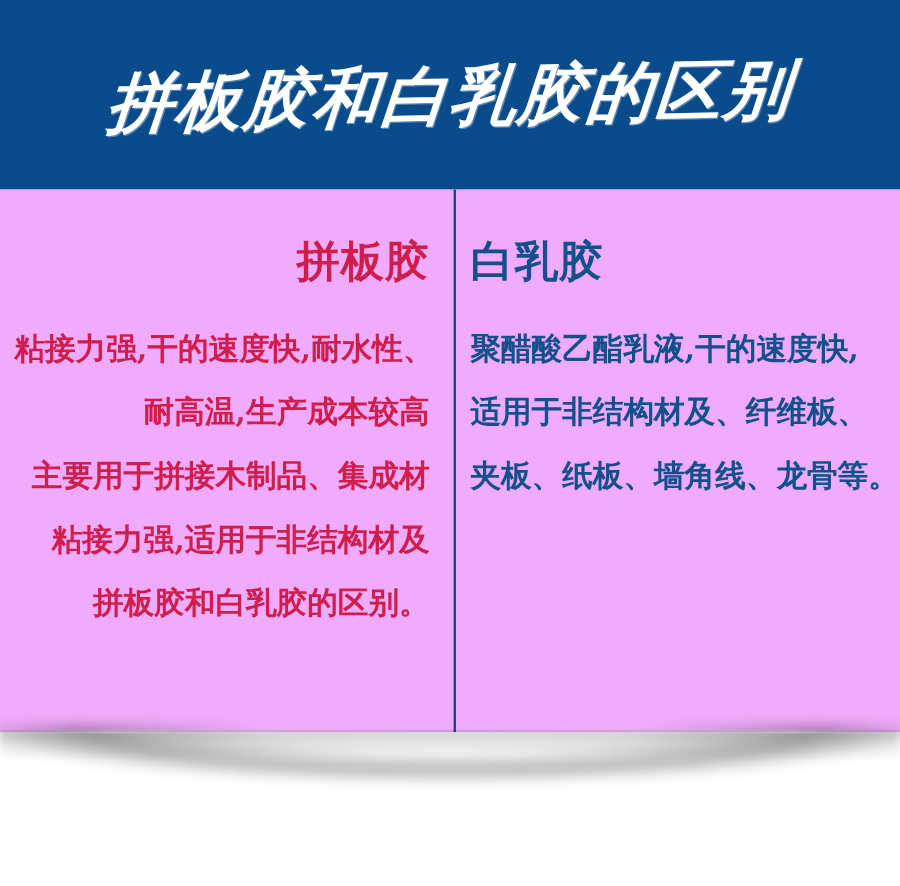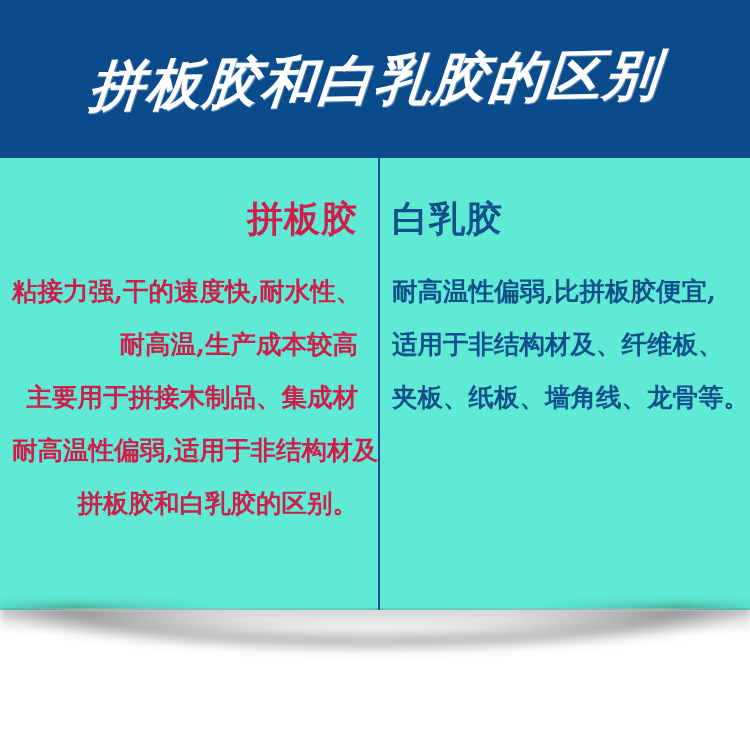--- a/index.html
+++ b/index.html
@@ -42,21 +42,21 @@
     white-space:nowrap;
     user-select:none;
   }
 
   
   .card {
     position:absolute;
     left:0; top:158px;
     width:750px;
     height:452px;
-    background:#5eead4;
+    background:#f0abfc;
   }
 
   .columns {
     position:relative;
     width:100%;
     height:100%;
     display:flex;
   }
 
   .divider {
@@ -164,29 +164,29 @@
     <div class="columns">
 
       <div class="divider"></div>
 
       <div class="col col-left">
         <div class="col-title">拼板胶</div>
         <div class="col-body">
           <span class="body-line">粘接力强,干的速度快,耐水性、</span>
           <span class="body-line">耐高温,生产成本较高</span>
           <span class="body-line">主要用于拼接木制品、集成材</span>
-          <span class="body-line">耐高温性偏弱,适用于非结构材及</span>
+          <span class="body-line">粘接力强,适用于非结构材及</span>
           <span class="body-line">拼板胶和白乳胶的区别。</span>
         </div>
       </div>
 
       <div class="col col-right">
         <div class="col-title">白乳胶</div>
         <div class="col-body">
-          <span class="body-line">耐高温性偏弱,比拼板胶便宜,</span>
+          <span class="body-line">聚醋酸乙酯乳液,干的速度快,</span>
           <span class="body-line">适用于非结构材及、纤维板、</span>
           <span class="body-line">夹板、纸板、墙角线、龙骨等。</span>
         </div>
       </div>
 
     </div>
   </div>
 
   <div class="card-shadow"></div>
   <div class="card-shadow-core"></div>

